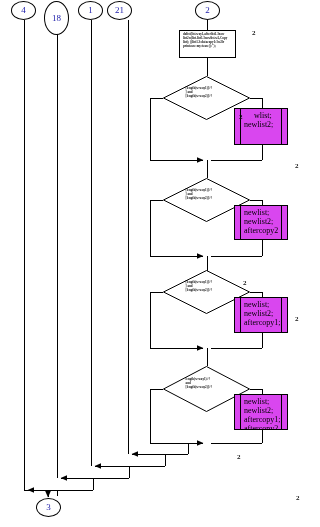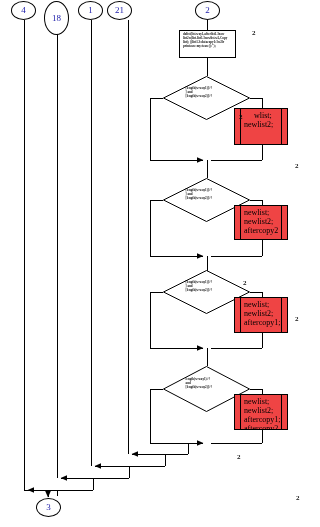--- a/index.html
+++ b/index.html
@@ -9,21 +9,21 @@
   svg#wires{position:absolute;left:0;top:0;width:316px;height:527px;}
 
   .node{position:absolute;box-sizing:border-box;}
 
   
   .conn{border:1px solid #000;border-radius:50%;background:#fff;
         display:flex;align-items:center;justify-content:center;
         font-size:9px;line-height:1;color:#1a1aa8;}
 
   
-  .proc{border:1px solid #000;background:#ef4444;overflow:hidden;}
+  .proc{border:1px solid #000;background:#d946ef;overflow:hidden;}
   .proc .inner{border-left:1px solid #000;border-right:1px solid #000;
                height:100%;box-sizing:border-box;margin:0 5px;
                padding:2px 3px;}
   .proc .ln{font-size:8px;line-height:9px;white-space:nowrap;}
 
   
   .srcbox{border:1px solid #000;background:#fff;overflow:hidden;
           padding:2px 3px;box-sizing:border-box;}
   .srcbox .ln{font-size:3.2px;line-height:3.9px;white-space:nowrap;
               font-weight:bold;color:#111;}

